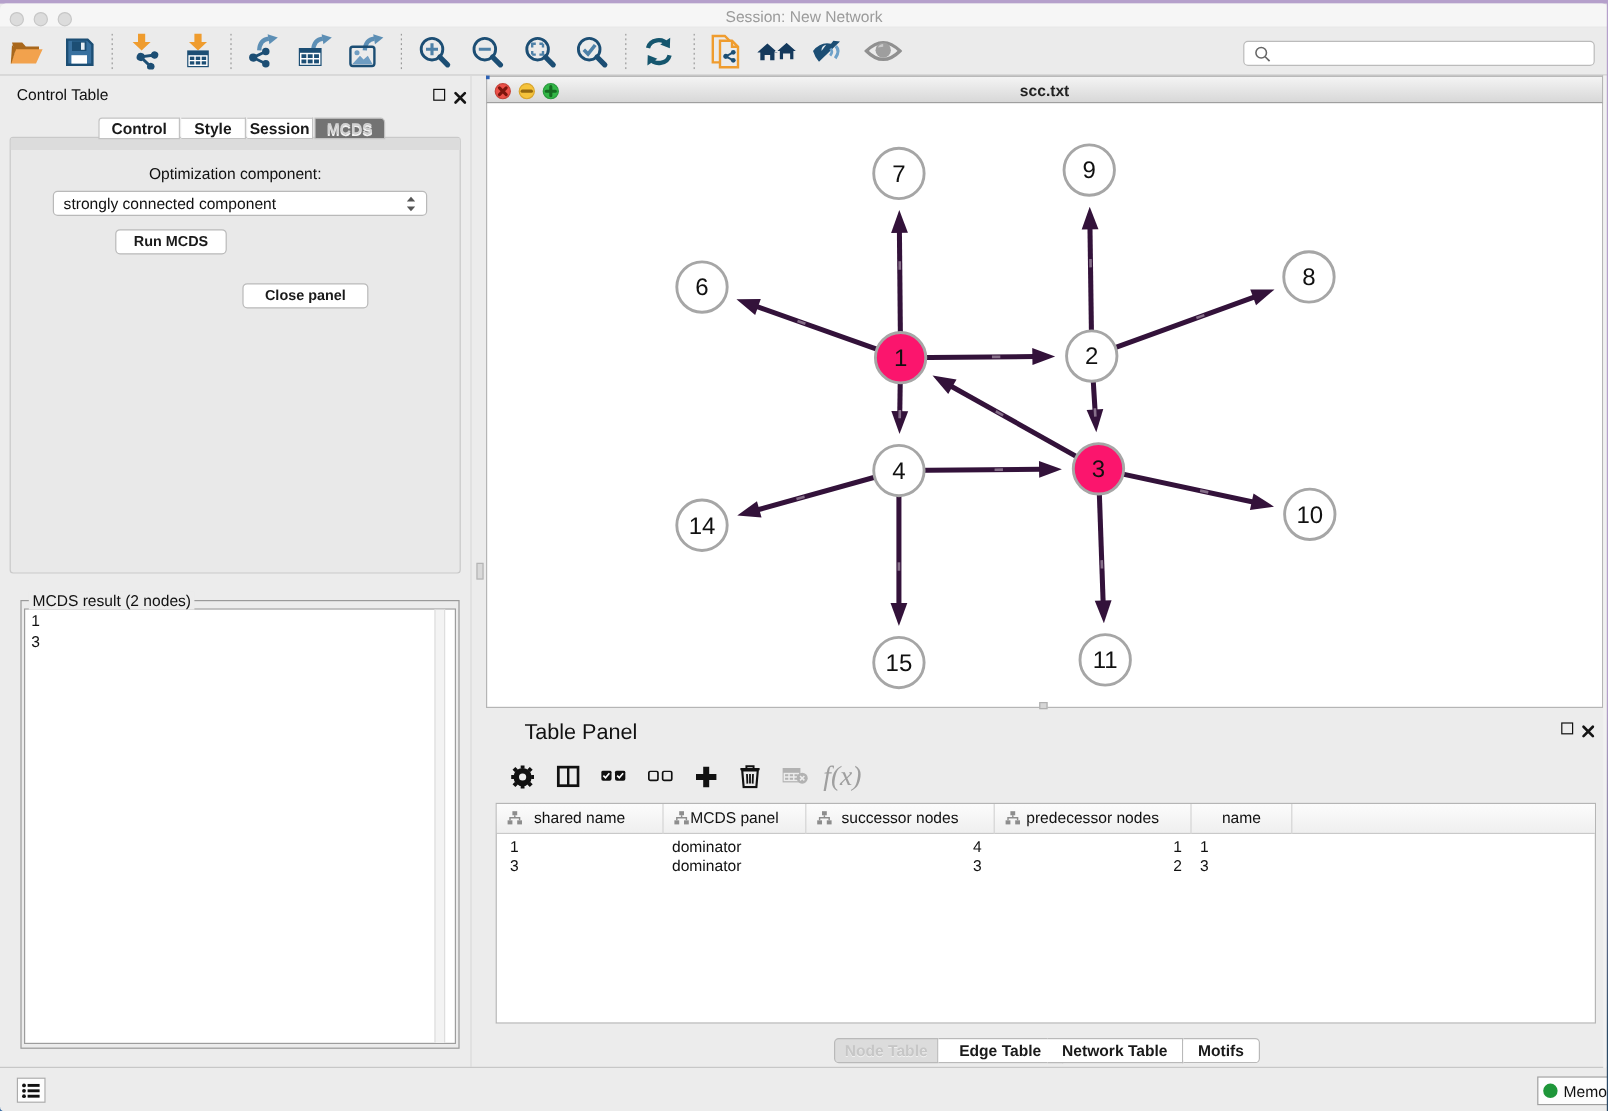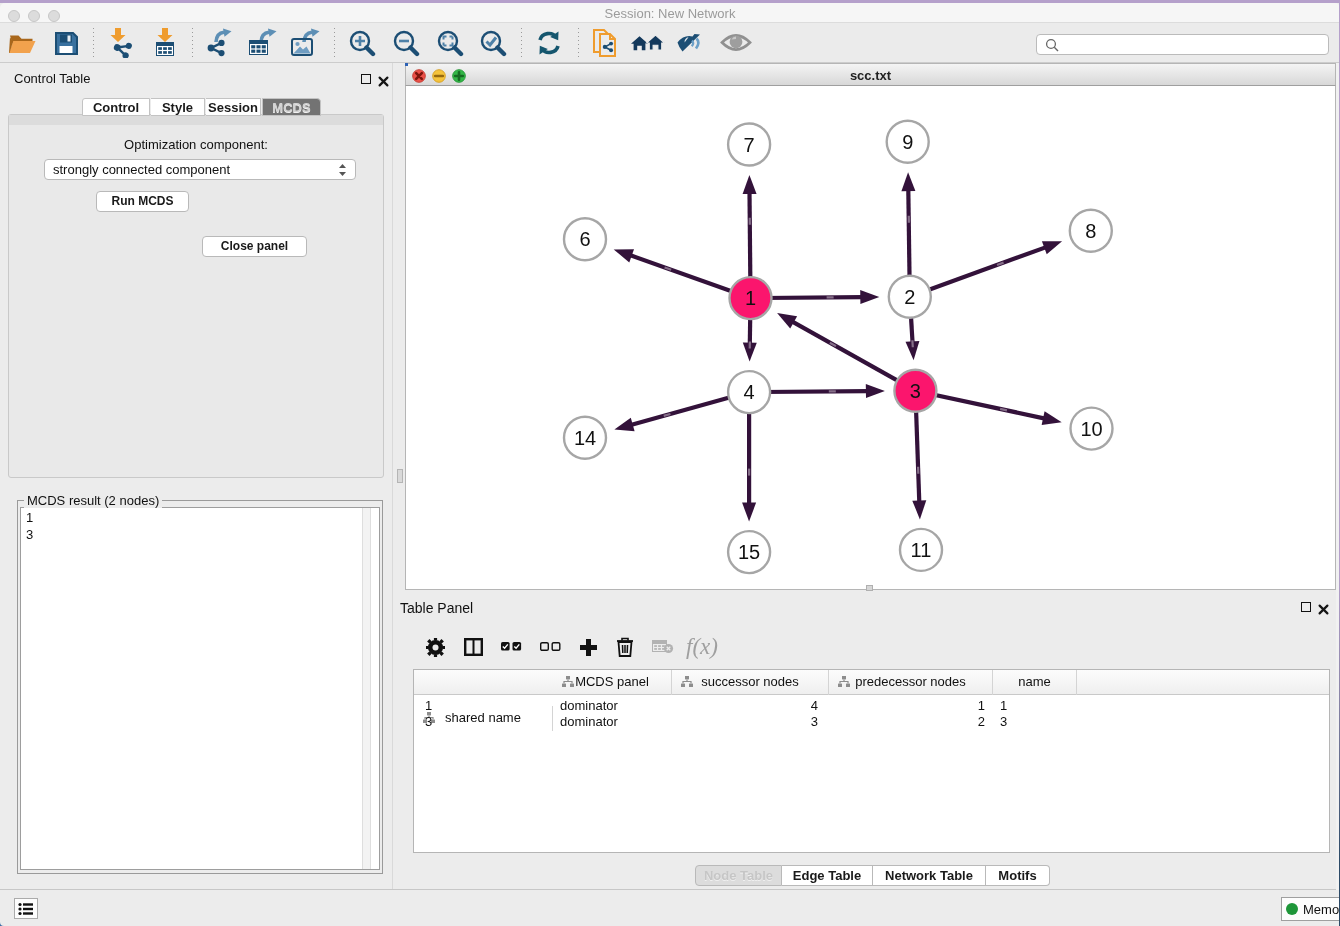--- a/index.html
+++ b/index.html
@@ -28,21 +28,21 @@
 #fs-scroll{left:362px;top:508px;width:9px;height:361px;background:#f3f3f3;border-left:1px solid #dedede;border-right:1px solid #dedede;}
 
 #net-win{left:405px;top:63px;width:931px;height:527px;background:#fff;border:1px solid #b5b5b5;}
 #net-title{left:405px;top:63px;width:931px;height:23px;background:linear-gradient(#f4f4f4,#d8d8d8);border:1px solid #b5b5b5;border-bottom:1px solid #9f9f9f;}
 #net-name{left:405px;top:68px;width:931px;text-align:center;font-size:13px;color:#222;font-weight:bold;}
 #bluecorner{left:405px;top:63px;width:3px;height:3px;background:#2d62b5;}
 #graph{left:406px;top:86px;}
 #split-dot{left:866px;top:585px;width:7px;height:6px;background:#d6d6d6;border:1px solid #b0b0b0;}
 #hsplit-dot{left:397px;top:469px;width:6px;height:14px;background:#d9d9d9;border:1px solid #b5b5b5;}
 
-#tp-title{left:400px;top:600px;font-size:14px;color:#111;}
+#tp-title{left:437px;top:600px;font-size:18px;color:#111;}
 #tp-sq{left:1301px;top:602px;width:10px;height:10px;border:1.5px solid #111;}
 .close-x{position:absolute;font-size:14px;font-weight:bold;color:#111;}
 #tbl{left:413px;top:669px;width:917px;height:184px;background:#fff;border:1px solid #b5b5b5;}
 #tbl-head{left:414px;top:670px;width:915px;height:25px;background:linear-gradient(#fcfcfc,#efefef);border-bottom:1px solid #c9c9c9;}
 .hcell{position:absolute;top:0;height:25px;border-right:1px solid #d4d4d4;font-size:13px;color:#111;}
 .hlabel{position:absolute;top:4px;width:100%;text-align:center;}
 .rowtxt{position:absolute;font-size:13px;color:#111;}
 .btab{position:absolute;top:865px;height:21px;border:1px solid #b9b9b9;border-radius:4px;background:#fff;font-size:13px;font-weight:bold;text-align:center;line-height:19px;color:#1a1a1a;}
 
 #statusbar{left:0;top:889px;width:1340px;height:37px;background:#ececec;border-top:1px solid #c7c7c7;}
@@ -399,21 +399,21 @@
       </g>
       <circle cx="16.5" cy="8.5" r="4.6" fill="#b2b2b2"></circle>
       <path d="M14.7 6.7 L18.3 10.3 M18.3 6.7 L14.7 10.3" stroke="#ececec" stroke-width="1.3"></path>
     </svg>
   </span>
 <span class="ticon" style="left:685px;top:630px;position:absolute;">
     <span style="font-family:'Liberation Serif',serif;font-style:italic;font-size:23px;color:#9f9f9f;">f(x)</span>
   </span>
 <div class="abs" id="tbl"></div>
 <div class="abs" id="tbl-head">
-  <div class="hcell" style="left:0;width:139px;margin-top:36px;">
+  <div class="hcell" style="left:0;width:139px;">
       <span class="hlabel">shared name</span>
       <svg width="14" height="13" viewBox="0 0 14 13" style="position:absolute;left:8px;top:5px;">
         <rect x="5" y="1" width="4" height="3.4" fill="#8d8d8d"></rect>
         <rect x="1" y="8.6" width="4" height="3.4" fill="#8d8d8d"></rect>
         <rect x="9" y="8.6" width="4" height="3.4" fill="#8d8d8d"></rect>
         <path d="M7 4.4 V6.5 M3 8.6 V6.5 H11 V8.6" stroke="#8d8d8d" stroke-width="1.2" fill="none"></path>
       </svg>
     </div>
   <div class="hcell" style="left:139px;width:119px;">
       <span class="hlabel">MCDS panel</span>
@@ -450,21 +450,21 @@
 <div class="rowtxt" style="left:560px;top:698px;">dominator</div>
 <div class="rowtxt" style="left:672px;top:698px;width:146px;text-align:right;">4</div>
 <div class="rowtxt" style="left:829px;top:698px;width:156px;text-align:right;">1</div>
 <div class="rowtxt" style="left:1000px;top:698px;">1</div>
 <div class="rowtxt" style="left:425px;top:714px;">3</div>
 <div class="rowtxt" style="left:560px;top:714px;">dominator</div>
 <div class="rowtxt" style="left:672px;top:714px;width:146px;text-align:right;">3</div>
 <div class="rowtxt" style="left:829px;top:714px;width:156px;text-align:right;">2</div>
 <div class="rowtxt" style="left:1000px;top:714px;">3</div>
 <div class="btab" style="left:695px;width:87px;background:#dcdcdc;color:#c6c6c6;text-shadow:0 1px 0 #f0f0f0;border-radius:4px 0 0 4px;">Node Table</div>
-<div class="btab" style="left:782px;width:91px;border-radius:0;border-left:none;">Edge Table</div>
+<div class="btab" style="left:782px;width:104px;border-radius:0;border-left:none;">Edge Table</div>
 <div class="btab" style="left:873px;width:113px;border-radius:0;border-left:none;">Network Table</div>
 <div class="btab" style="left:986px;width:64px;border-radius:0 4px 4px 0;border-left:none;">Motifs</div>
 
 <div class="abs" style="left:392px;top:63px;width:1px;height:826px;background:#d9d9d9;"></div>
 <div class="abs" id="statusbar"></div>
 <div class="abs" id="st-icon">
   <svg width="16" height="14" viewBox="0 0 16 14">
       <circle cx="2" cy="2.5" r="1.6" fill="#111"></circle>
       <circle cx="2" cy="7" r="1.6" fill="#111"></circle>
       <circle cx="2" cy="11.5" r="1.6" fill="#111"></circle>

